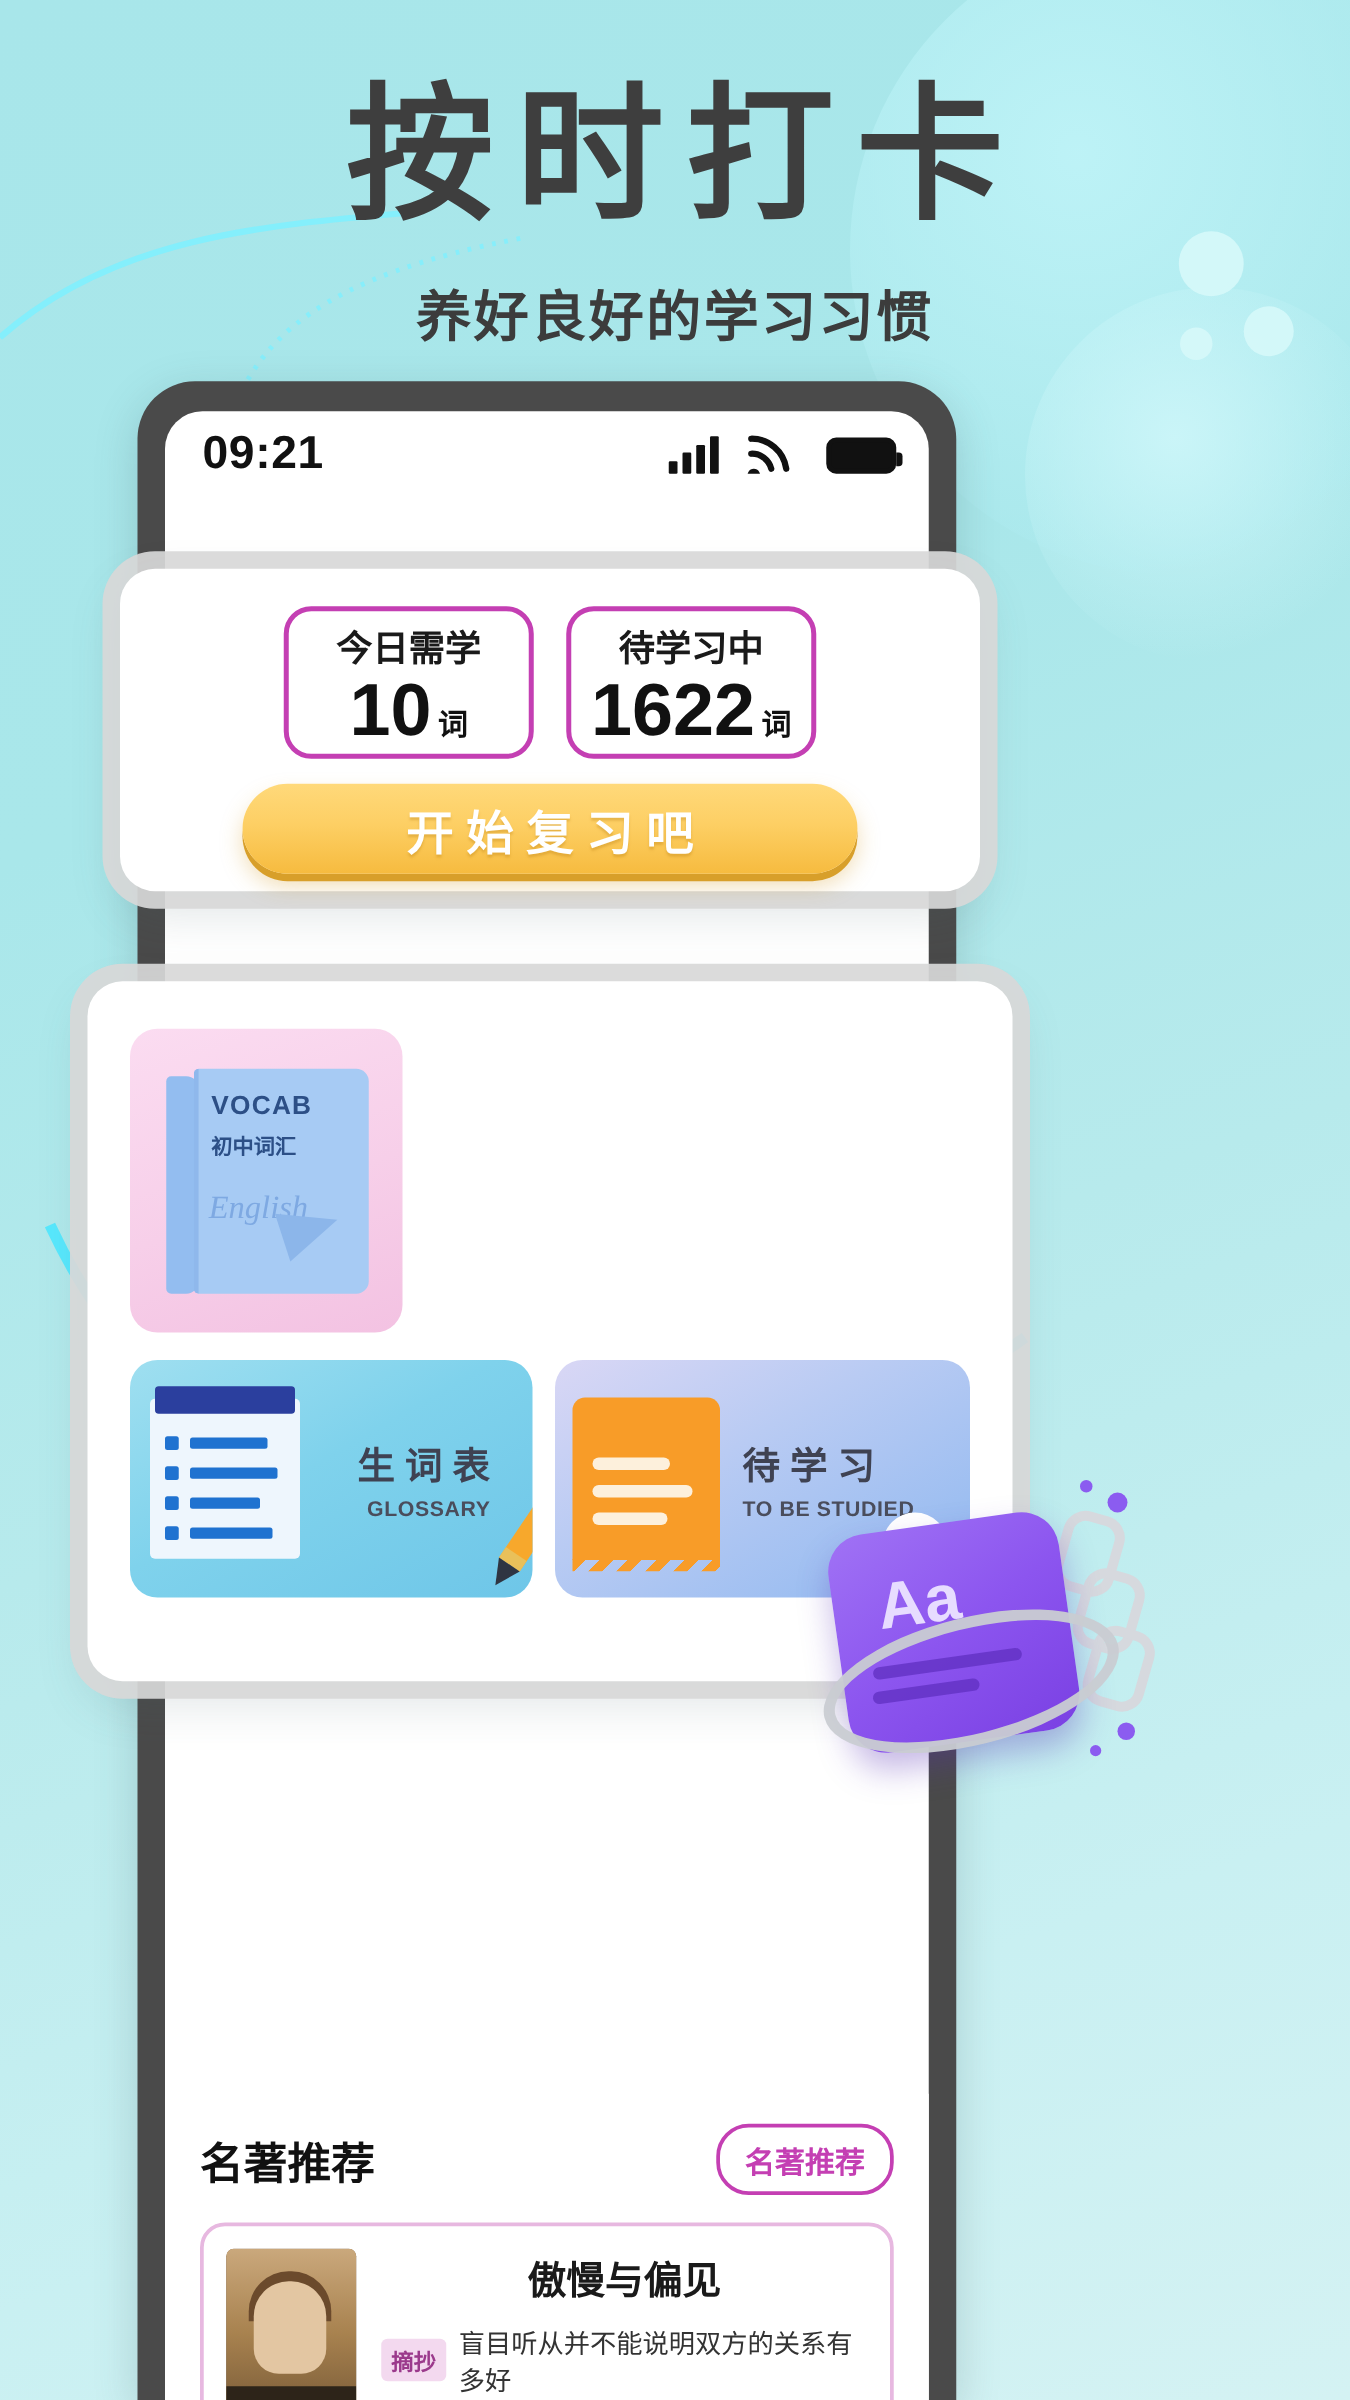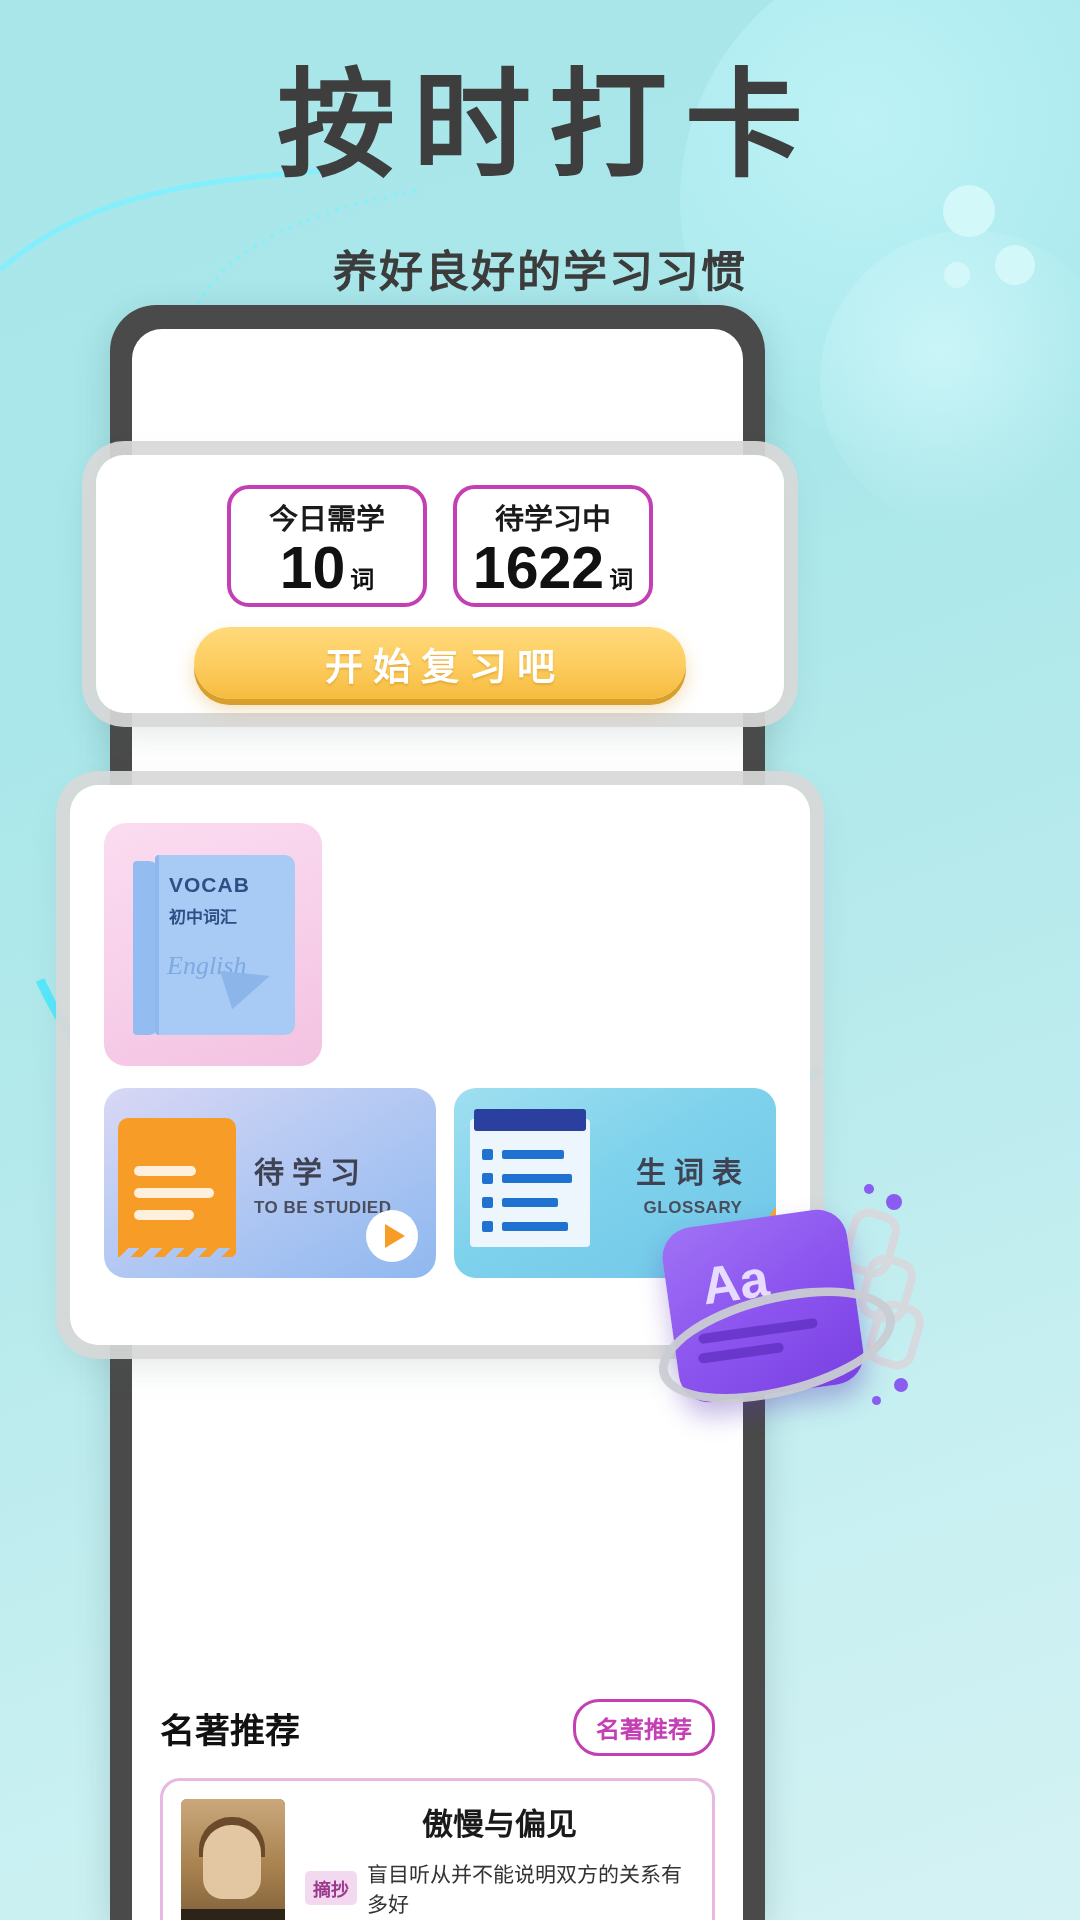--- a/index.html
+++ b/index.html
@@ -18,21 +18,21 @@
   .dot-3{width:26px;height:26px;right:110px;top:262px;}
   .swoosh{position:absolute;pointer-events:none;}
   
   .hero-title{
     position:absolute;top:52px;left:0;width:1080px;text-align:center;
     font-size:118px;line-height:1.25;font-weight:bold;color:#3e3e3e;
     letter-spacing:18px;text-indent:18px;
     font-family:"Liberation Sans","DejaVu Sans",sans-serif;
   }
   .hero-sub{
-    position:absolute;top:236px;left:0;width:1080px;text-align:center;
+    position:absolute;top:218px;left:0;width:1080px;text-align:center;
     font-size:44px;font-weight:bold;color:#3c3c3c;letter-spacing:2px;
   }
   
   .phone{
     position:absolute;left:110px;top:305px;width:655px;height:1615px;
     background:#4a4a4a;border-radius:46px 46px 0 0;
     box-shadow:0 10px 34px rgba(60,90,95,.22);
     overflow:hidden;
   }
   .phone-screen{
@@ -209,20 +209,37 @@
 <svg class="swoosh" style="left:30px;top:960px" width="840" height="420" viewBox="0 0 840 420">
   <path d="M10 20 C 140 300, 480 330, 790 110" stroke="#4fe8ff" stroke-width="9" fill="none" opacity=".9"></path>
 </svg>
 
 <div class="hero-title">按时打卡</div>
 <div class="hero-sub">养好良好的学习习惯</div>
 
 <div class="phone">
   <div class="phone-screen">
 
+    <div class="statusbar">
+      <div class="status-time">09:21</div>
+      <div class="status-icons">
+        <span class="bars">
+            <i></i>
+            <i></i>
+            <i></i>
+            <i></i>
+          </span>
+        <svg width="42" height="34" viewBox="0 0 42 34">
+          <path d="M6 30 a5 5 0 1 0 .1 0" fill="#111"></path>
+          <path d="M4 18 a16 16 0 0 1 16 12" stroke="#111" stroke-width="5" fill="none" stroke-linecap="round"></path>
+          <path d="M4 6 a28 28 0 0 1 28 24" stroke="#111" stroke-width="5" fill="none" stroke-linecap="round"></path>
+        </svg>
+        <span class="batt"></span>
+      </div>
+    </div>
 
 
   </div>
 
   <div class="peek-row">
     <div class="peek-cell">
       <span class="edge l"></span>
       <span class="peek-num">10</span>
       <span class="edge r"></span>
     </div>
@@ -290,37 +307,20 @@
           <span class="bk-vocab">VOCAB</span>
           <span class="bk-cn">初中词汇</span>
           <span class="bk-en">English</span>
           <span class="plane"></span>
         </div>
       </div>
 
     </div>
 
     <div class="tile-row">
-      <div class="tile tile-study">
-        <div class="receipt">
-          <span class="body"></span>
-          <span class="ln"></span>
-            <span class="ln"></span>
-            <span class="ln"></span>
-            <span class="ln"></span>
-        </div>
-        <div class="tile-study-txt">
-          <div class="ts-cn">待学习</div>
-          <div class="ts-en">TO BE STUDIED</div>
-        </div>
-        <div class="play-badge">
-            <span></span>
-          </div>
-      </div>
-
       <div class="tile tile-gloss">
         <div class="notepad">
           <span class="hdr"></span>
           <span class="sq" style="top:30px"></span>
             <span class="row" style="left:32px;top:31px;width:62px"></span>
           <span class="sq" style="top:54px"></span>
             <span class="row" style="left:32px;top:55px;width:70px"></span>
           <span class="sq" style="top:78px"></span>
             <span class="row" style="left:32px;top:79px;width:56px"></span>
           <span class="sq" style="top:102px"></span>
@@ -328,20 +328,37 @@
         </div>
         <div class="pencil">
           <span class="wood"></span>
             <span class="nib"></span>
             <span class="tip"></span>
         </div>
         <div class="tile-gloss-txt">
           <div class="tg-cn">生词表</div>
           <div class="tg-en">GLOSSARY</div>
         </div>
+      </div>
+
+      <div class="tile tile-study">
+        <div class="receipt">
+          <span class="body"></span>
+          <span class="ln"></span>
+            <span class="ln"></span>
+            <span class="ln"></span>
+            <span class="ln"></span>
+        </div>
+        <div class="tile-study-txt">
+          <div class="ts-cn">待学习</div>
+          <div class="ts-en">TO BE STUDIED</div>
+        </div>
+        <div class="play-badge">
+            <span></span>
+          </div>
       </div>
     </div>
 
   </div>
 </div>
 
 <div class="sticker">
   <span class="sp-dot spd1"></span>
     <span class="sp-dot spd2"></span>
   <span class="ring r1"></span>

